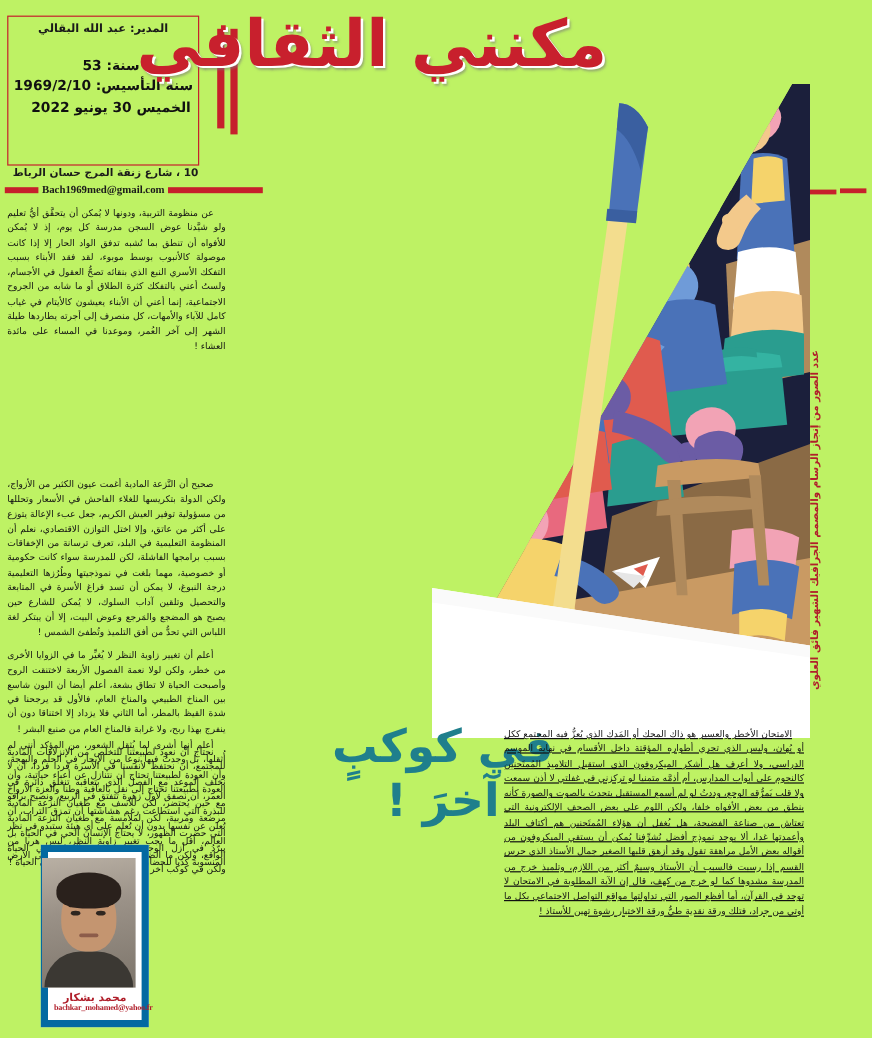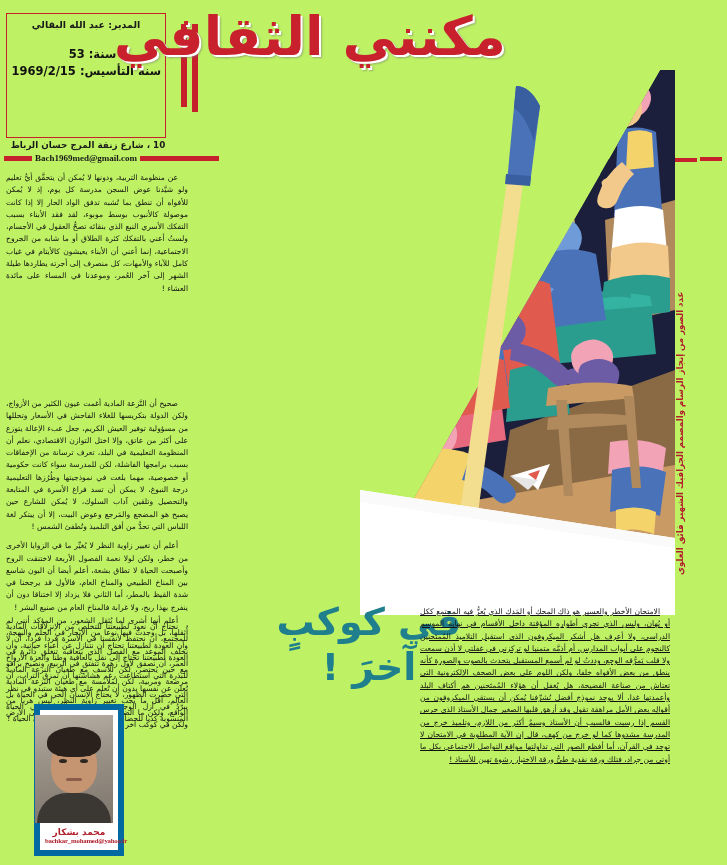--- a/index.html
+++ b/index.html
@@ -258,21 +258,22 @@
 </head>
 <body>
 
 <div class="page">
 
   <div class="masthead">
 
     <div class="info-box">
       <div class="info-director">المدير: عبد الله البقالي</div>
       <div class="info-line">سنة: 53</div>
-      <div class="info-line">سنة التأسيس: 1969/2/15</div>
+      <div class="info-line">سنة التأسيس: 1969/2/10</div>
+      <div class="info-line">الخميس 30 يونيو 2022</div>
     </div>
 
     <div class="addr-line">10 ، شارع زنقة المرج حسان الرباط</div>
 
     <div class="email-row">
       <span class="email-dash-l"></span>
       <span class="email-text">Bach1969med@gmail.com</span>
       <span class="email-dash-r"></span>
     </div>
 

